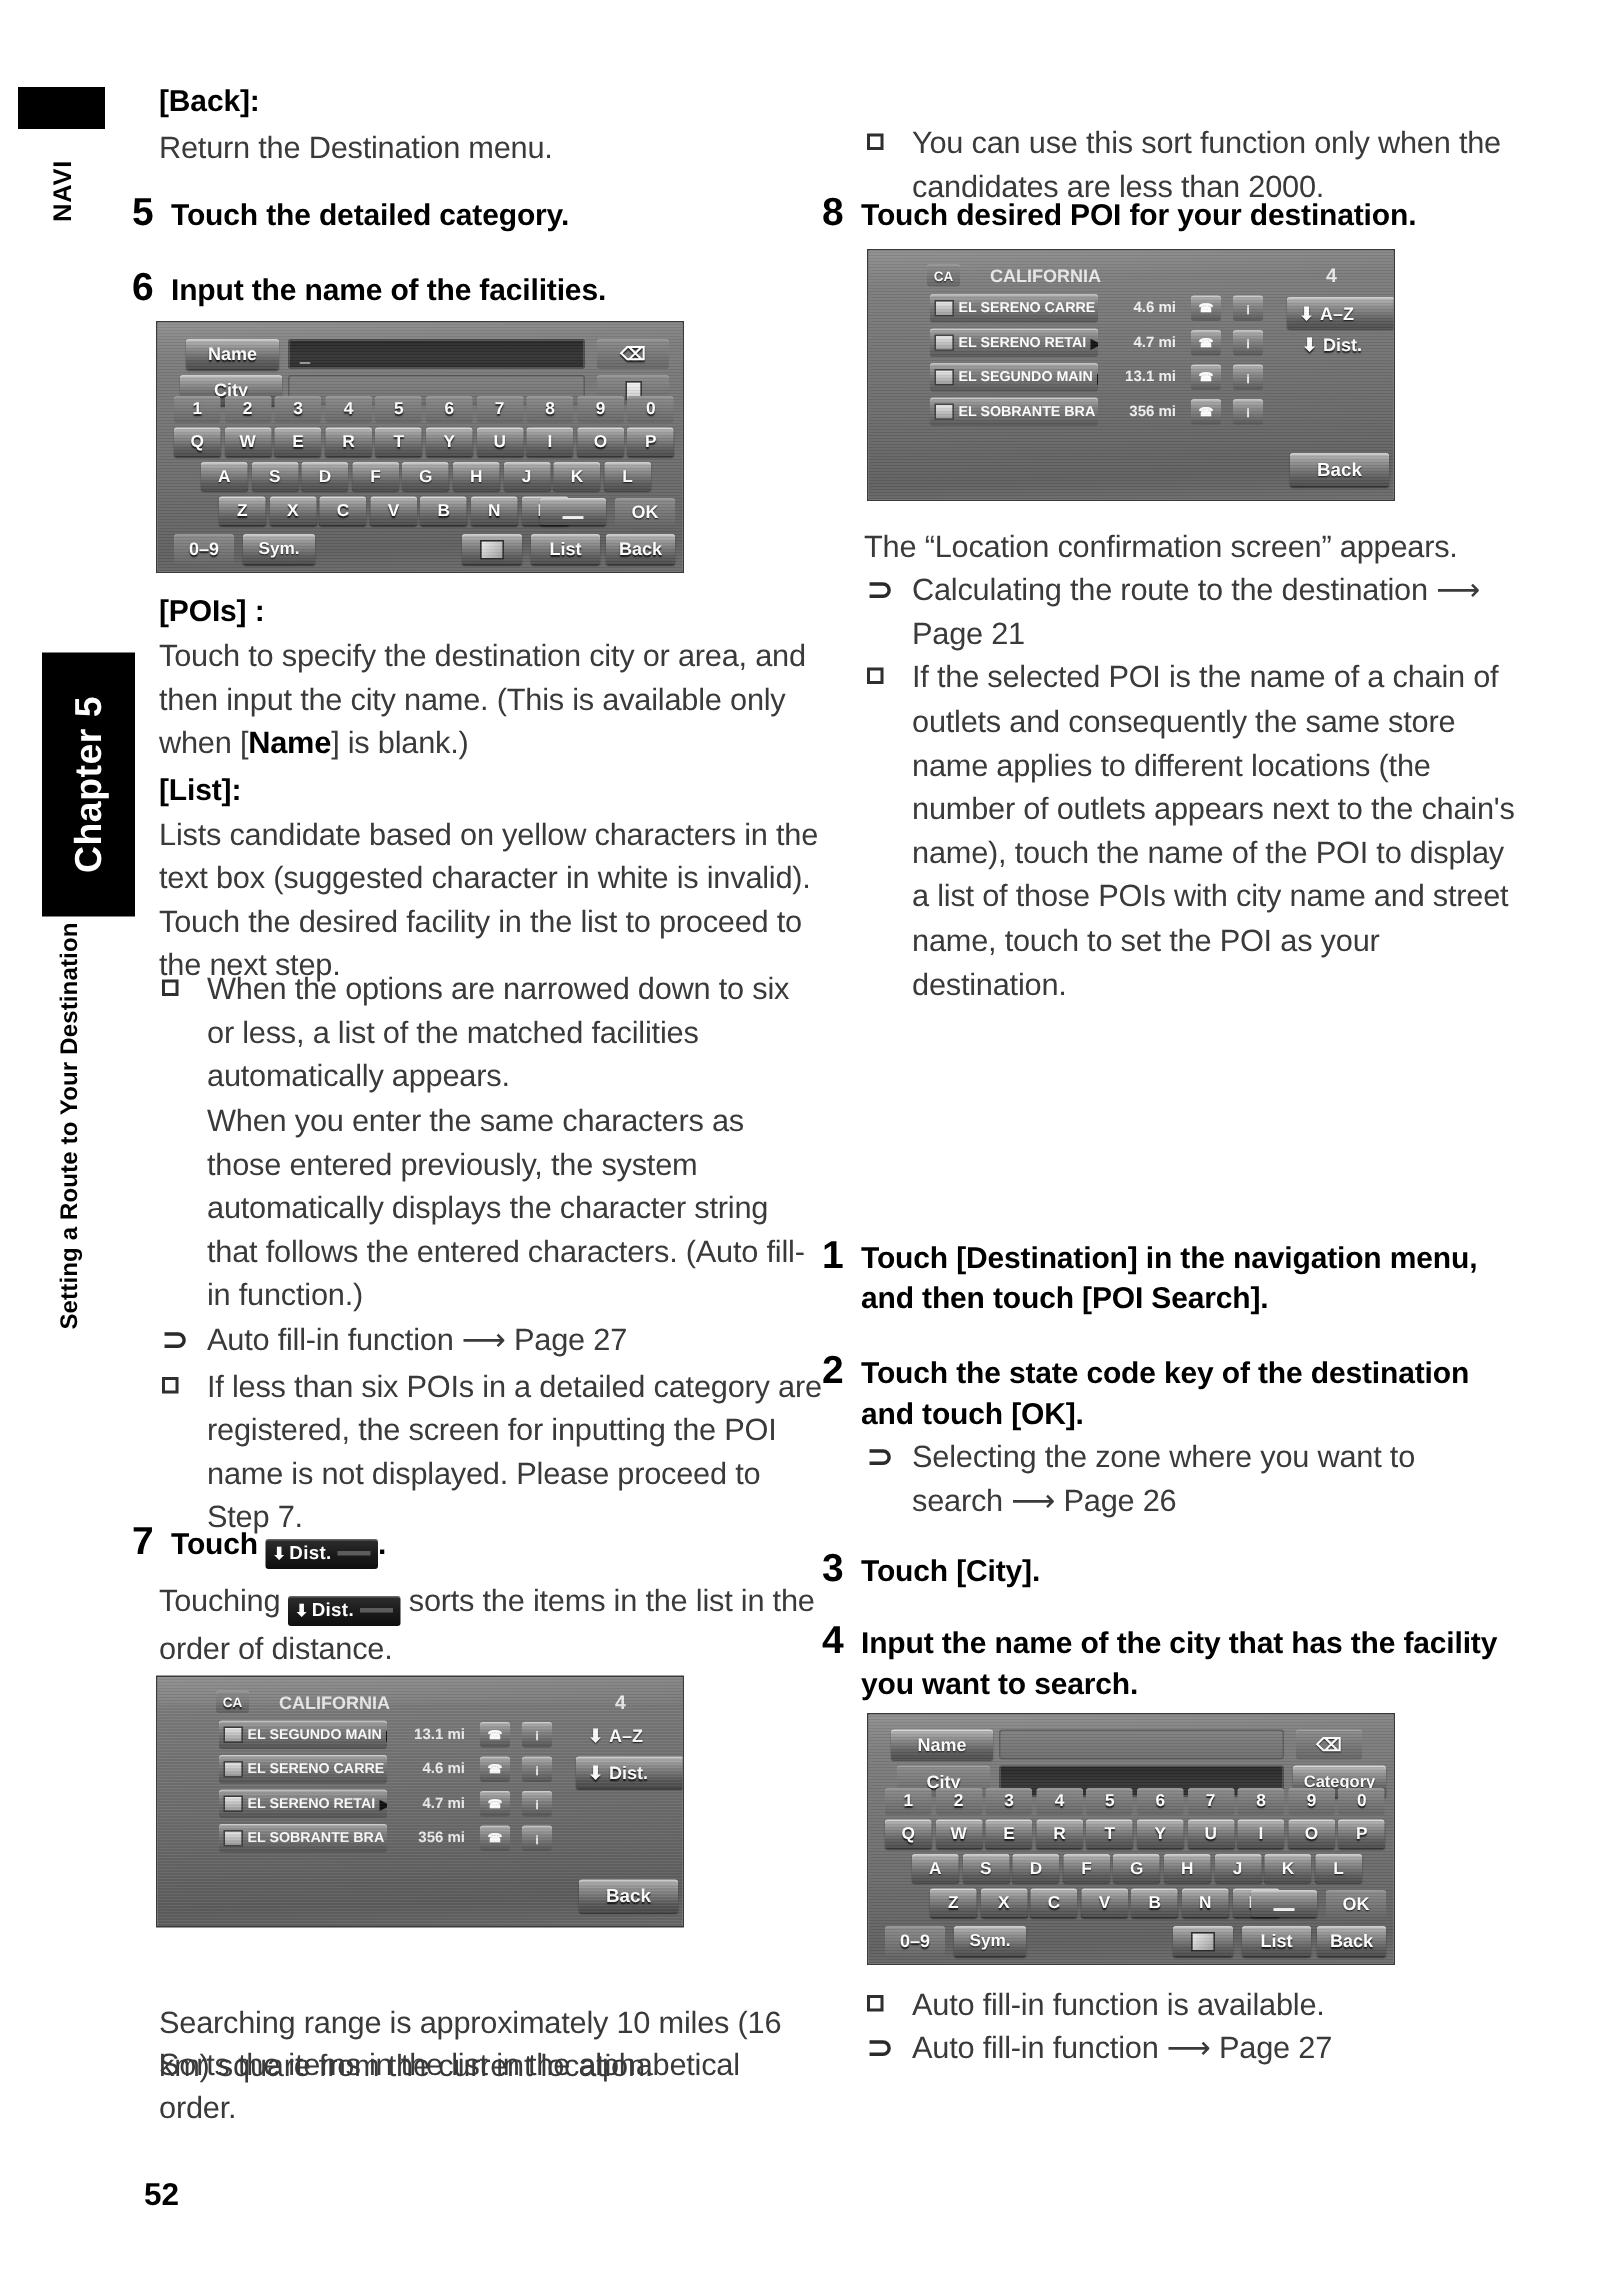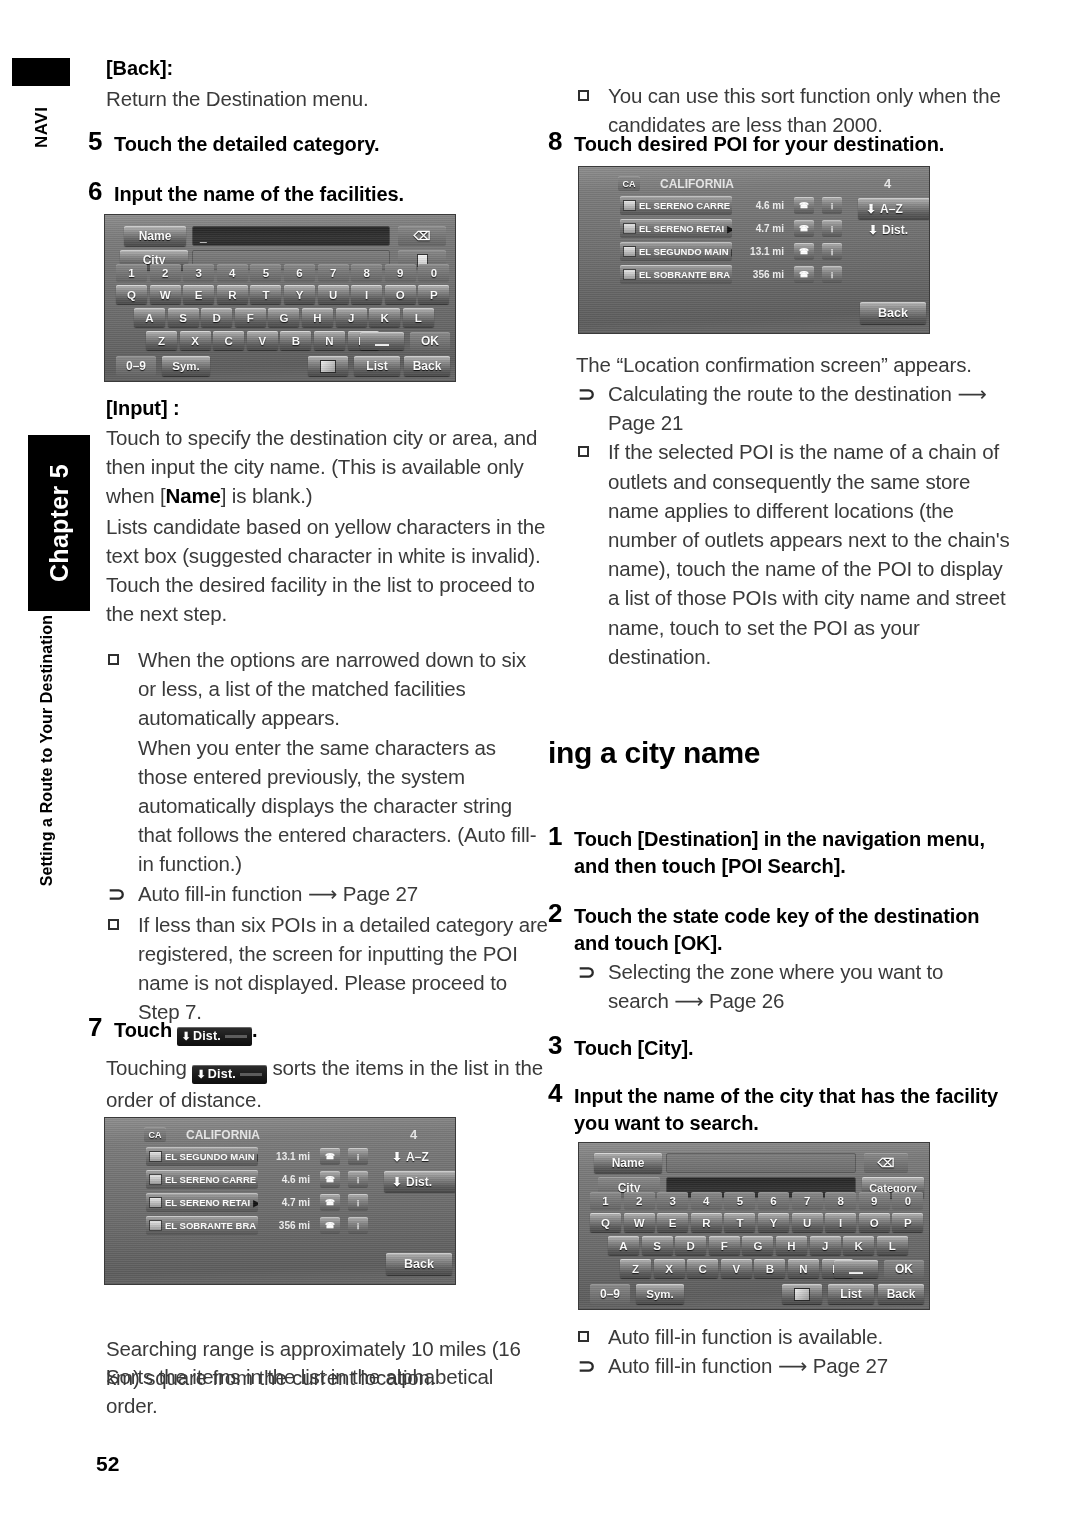--- a/index.html
+++ b/index.html
@@ -379,24 +379,25 @@
       <div class="key" style="left:244px;top:136px;width:46px;height:20px;font-size:12px;">
         <span>List</span>
       </div>
       <div class="key" style="left:294px;top:136px;width:46px;height:20px;font-size:12px;">
         <span>Back</span>
       </div>
     </div>
   </div>
 
   <div class="blk" style="top:395px;left:10px;width:442px;">
-    <div class="bold-txt">[Input] :</div>
+    <div class="bold-txt">[POIs] :</div>
     <div class="body-txt" style="margin-top:1px;">
       <span>Touch to specify the destination city or area, and then input the city name. (This is available only when [</span><span class="lbl-bold">Name</span><span>] is blank.)</span>
     </div>
+    <div class="bold-txt" style="margin-top:3px;">[List]:</div>
     <div class="body-txt" style="margin-top:1px;">Lists candidate based on yellow characters in the text box (suggested character in white is invalid). Touch the desired facility in the list to proceed to the next step.</div>
   </div>
 
   <div class="bullets" style="top:645px;left:10px;width:442px;">
     <div class="bl">
       <div class="bl-mark"><span class="sq"></span></div>
       <div class="bl-txt body-txt">When the options are narrowed down to six or less, a list of the matched facilities automatically appears.</div>
     </div>
     <div class="cont body-txt">When you enter the same characters as those entered previously, the system automatically displays the character string that follows the entered characters. (Auto fill-in function.)</div>
     <div class="bl">
@@ -586,21 +587,20 @@
         <span>Page 21</span>
       </div>
     </div>
     <div class="bl">
       <div class="bl-mark"><span class="sq"></span></div>
       <div class="bl-txt body-txt">If the selected POI is the name of a chain of outlets and consequently the same store name applies to different locations (the number of outlets appears next to the chain's name), touch the name of the POI to display a list of those POIs with city name and street name, touch to set the POI as your destination.</div>
     </div>
   </div>
 
   <div class="heading" style="top:735px;left:8px;width:462px;">
-    <div>ing a city name</div>
   </div>
 
   <div class="step" style="top:823px;left:8px;width:462px;">
     <div class="step-num">1</div>
     <div class="step-body bold-txt">Touch [Destination] in the navigation menu, and then touch [POI Search].</div>
   </div>
 
   <div class="step" style="top:900px;left:8px;width:462px;">
     <div class="step-num">2</div>
     <div class="step-body bold-txt">Touch the state code key of the destination and touch [OK].</div>

